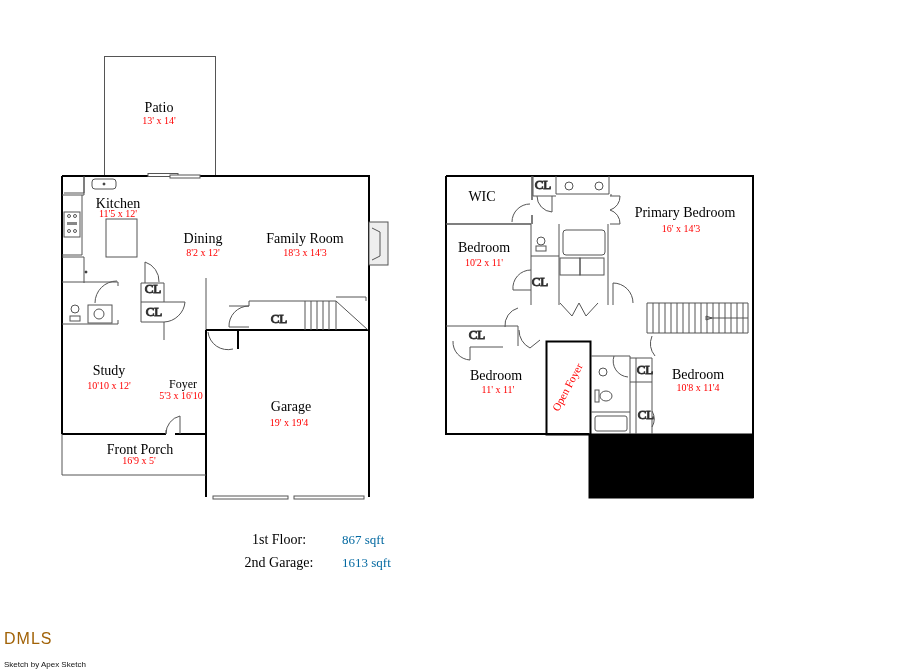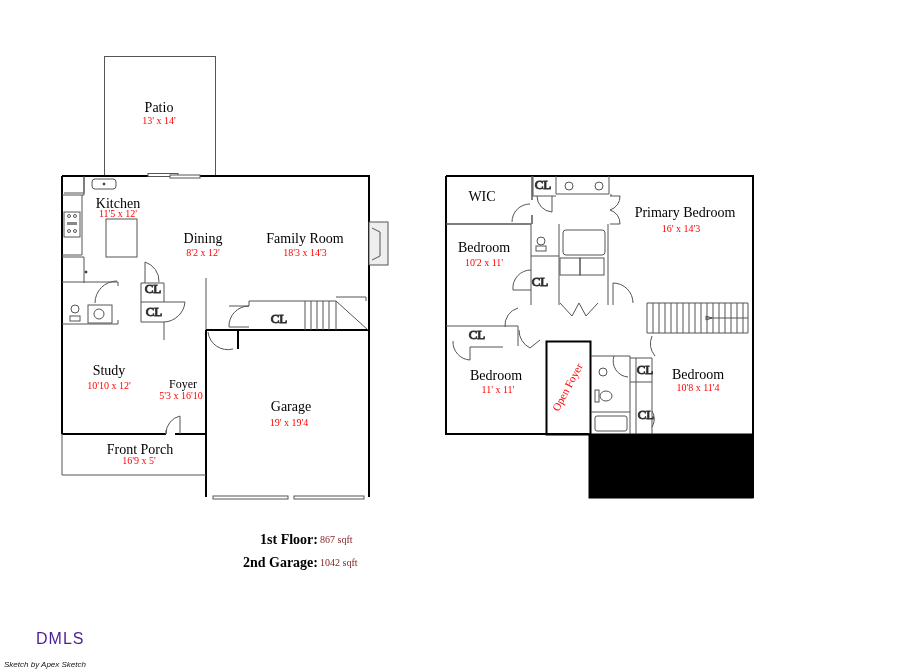--- a/index.html
+++ b/index.html
@@ -3,24 +3,24 @@
 <meta charset="utf-8">
 <style>
   html, body { margin:0; padding:0; background:#ffffff; }
   body { width:900px; height:670px; position:relative; overflow:hidden; font-family:"Liberation Serif", serif; }
   #plan { position:absolute; left:0; top:0; width:900px; height:670px; }
   .rname { font-family:"Liberation Serif", serif; font-size:14px; fill:#000; text-anchor:middle; }
   .rdim { font-family:"Liberation Serif", serif; font-size:10px; fill:#ff0000; text-anchor:middle; }
   .cl { font-family:"Liberation Serif", serif; font-size:13px; fill:#000; text-anchor:middle; }
   .summary { position:absolute; left:240px; top:528px; width:200px; font-family:"Liberation Serif", serif; }
   .srow { display:flex; height:23px; align-items:center; }
-  .slabel { width:78px; text-align:right; font-size:14px; color:#000;font-weight:bold; }
-  .sval { margin-left:2px; font-size:10px; color:#7f1d1d; }
-  .brand { position:absolute; left:4px; top:630px; font-family:"Liberation Sans", sans-serif; font-size:16px; letter-spacing:1px; color:#4c1d95; font-weight:300;margin-left:32px; }
-  .credit { position:absolute; left:4px; top:660px; font-family:"Liberation Sans", sans-serif; font-size:8px; color:#111;font-style:italic; }
+  .slabel { width:78px; text-align:center; font-size:14px; color:#000; }
+  .sval { margin-left:24px; font-size:13px; color:#0369a1; }
+  .brand { position:absolute; left:4px; top:630px; font-family:"Liberation Sans", sans-serif; font-size:16px; letter-spacing:1px; color:#a16207; font-weight:300; }
+  .credit { position:absolute; left:4px; top:660px; font-family:"Liberation Sans", sans-serif; font-size:8px; color:#111; }
 </style>
 </head>
 <body>
 
 <svg id="plan" viewBox="0 0 900 670" xmlns="http://www.w3.org/2000/svg">
 
   <g fill="none" stroke="#333" stroke-width="1">
 
     <rect x="104.5" y="56.5" width="111" height="120" stroke="#555"></rect>
 
@@ -181,18 +181,18 @@
   </g>
 </svg>
 
 <div class="summary">
   <div class="srow">
     <span class="slabel">1st Floor:</span>
     <span class="sval">867 sqft</span>
   </div>
   <div class="srow">
     <span class="slabel">2nd Garage:</span>
-    <span class="sval">1042 sqft</span>
+    <span class="sval">1613 sqft</span>
   </div>
 </div>
 
 <div class="brand">DMLS</div>
 <div class="credit">Sketch by Apex Sketch</div>
 
 </body></html>

